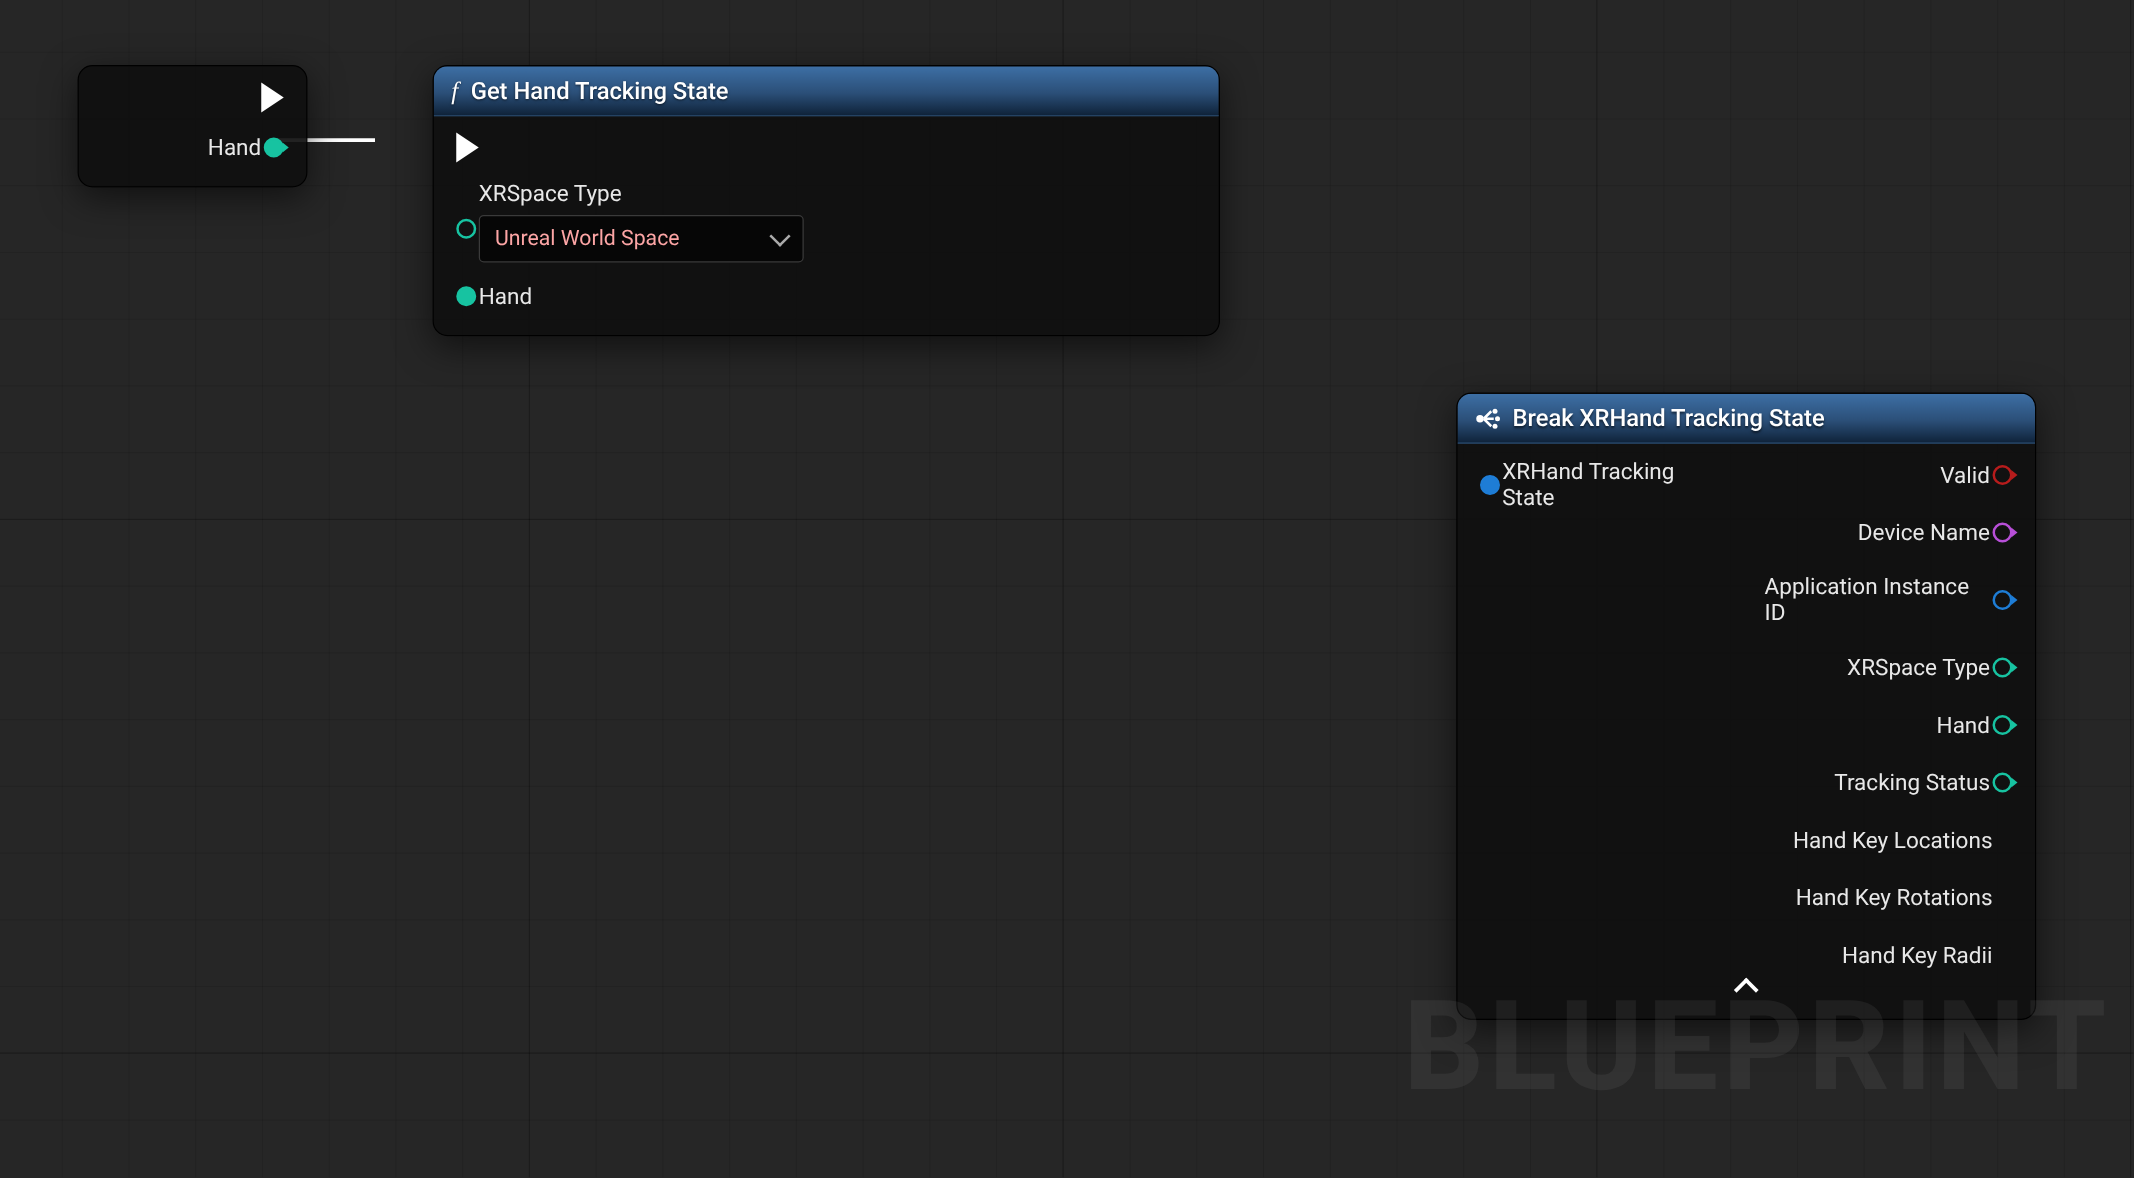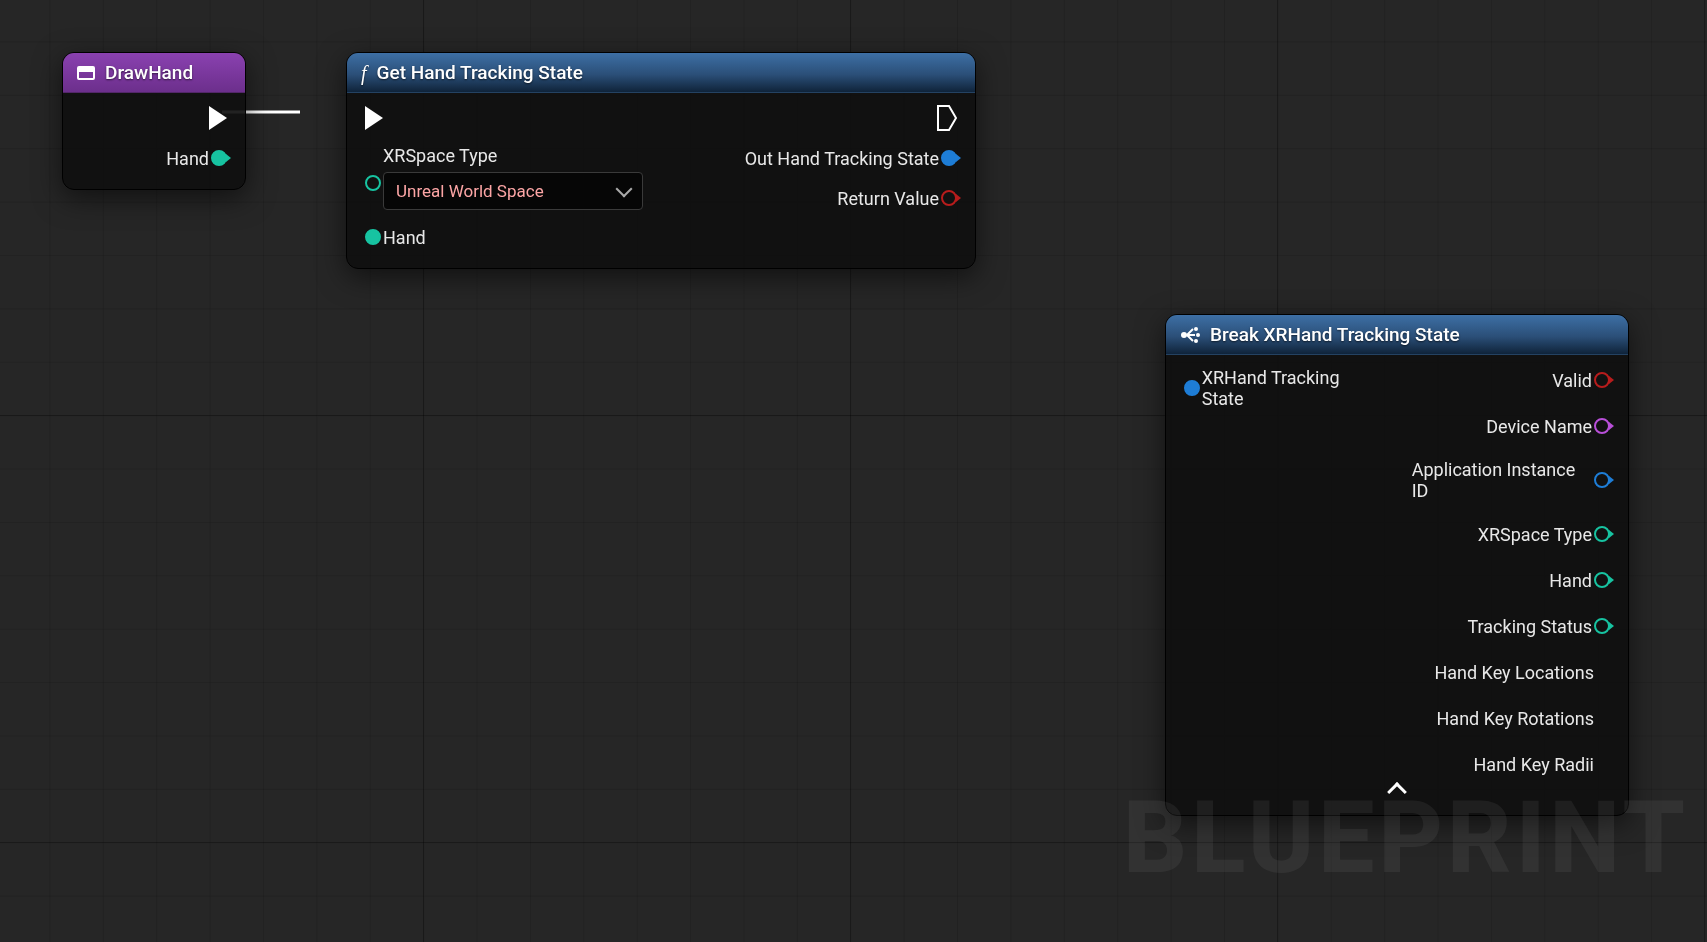--- a/index.html
+++ b/index.html
@@ -175,24 +175,20 @@
 <svg class="wires">
 
   <path d="M 222 112 L 354 112" stroke="#ffffff" stroke-width="3" fill="none"></path>
 
   <path d="M 218 162 C 260 190, 300 235, 361 247" stroke="#17c3a1" stroke-width="2.5" fill="none" opacity="0.55"></path>
 
   <path d="M 960 162 C 1060 162, 1060 376, 1180 376" stroke="#1e7dd6" stroke-width="2.5" fill="none"></path>
 </svg>
 
 <div class="node" style="left:62px; top:52px; width:184px;">
-  <div class="header hdr-purple">
-    <span class="hdr-icon-event"></span>
-    <span>DrawHand</span>
-  </div>
   <div class="body">
     <div class="col right" style="width:100%;">
       <div class="row">
         <span class="exec"></span>
       </div>
       <div class="row">
         <span>Hand</span>
         <span class="pin circle filled c-teal"></span>
       </div>
     </div>
@@ -215,37 +211,20 @@
           <div style="font-size:18px; margin-bottom:6px;">XRSpace Type</div>
           <div class="dropdown">
             <span>Unreal World Space</span>
             <span class="chev"></span>
           </div>
         </div>
       </div>
       <div class="row">
         <span class="pin circle filled c-teal noarrow"></span>
         <span>Hand</span>
-      </div>
-    </div>
-    <div class="col right">
-      <div class="row">
-        <span class="exec-out">
-          <svg viewBox="0 0 20 26">
-              <path d="M1 1 L12 1 L19 13 L12 25 L1 25 Z" fill="none" stroke="#fff" stroke-width="2"></path>
-            </svg>
-        </span>
-      </div>
-      <div class="row">
-        <span>Out Hand Tracking State</span>
-        <span class="pin circle filled c-blue"></span>
-      </div>
-      <div class="row">
-        <span>Return Value</span>
-        <span class="pin circle c-red"></span>
       </div>
     </div>
   </div>
 </div>
 
 <div class="node" style="left:1165px; top:314px; width:464px;">
   <div class="header hdr-blue">
     <span class="hdr-icon-break">
       <svg width="20" height="18" viewBox="0 0 20 18">
           <circle cx="4" cy="9" r="3" fill="#fff"></circle>

